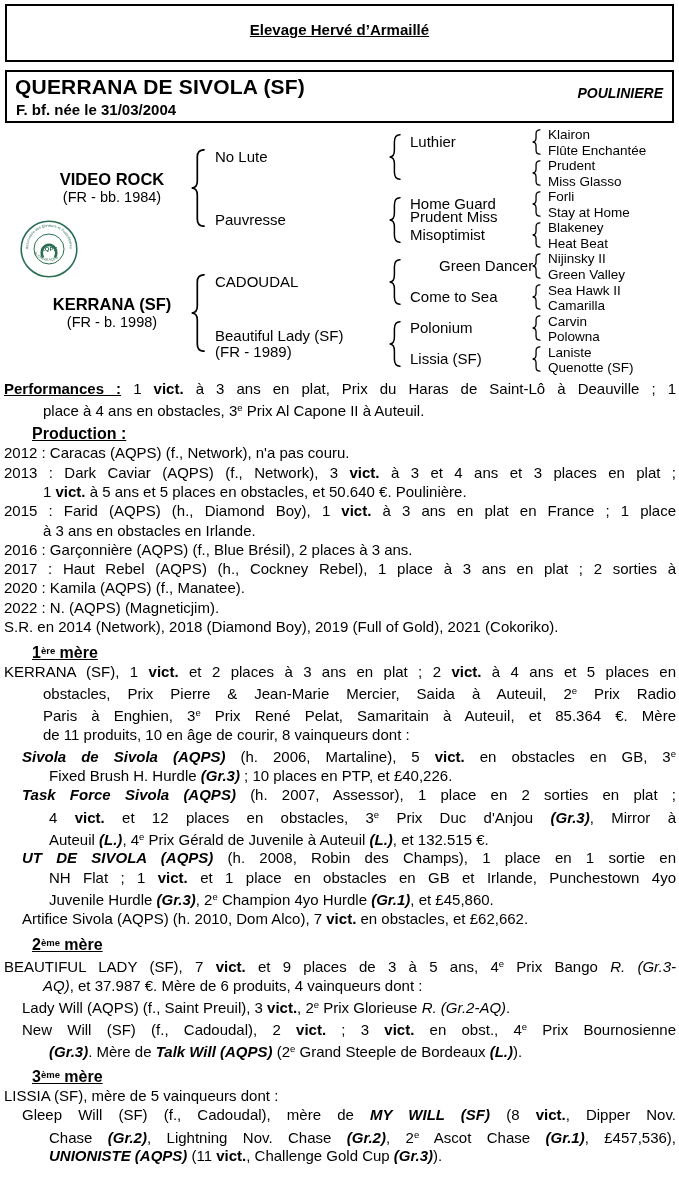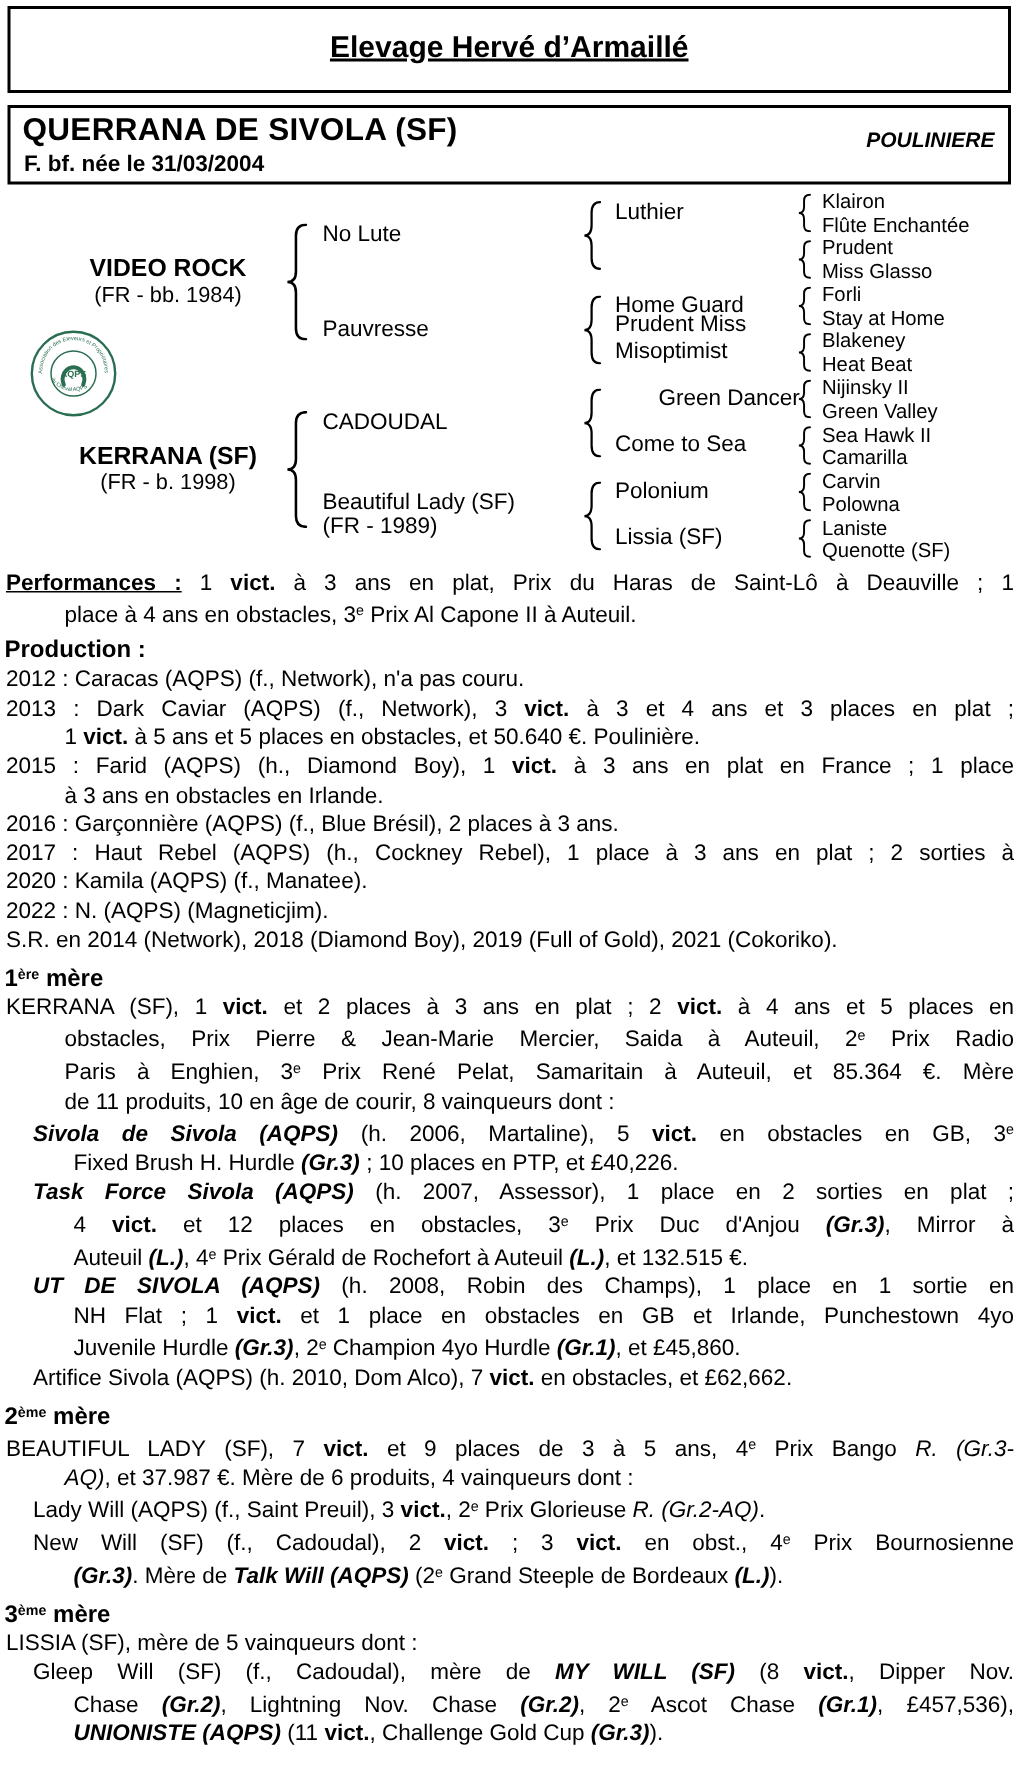--- a/index.html
+++ b/index.html
@@ -2,21 +2,21 @@
 <html><head>
 <meta charset="utf-8">
 <style>
   html,body{margin:0;padding:0;}
   body{
     width:679px;height:1178px;background:#fff;color:#000;
     font-family:"Liberation Sans","DejaVu Sans",sans-serif;
     font-size:15px;overflow:hidden;position:relative;
   }
   .box1{margin:4px 5px 0 5px;border:2px solid #000;height:54px;text-align:center;}
-  .box1 .breeder{display:inline-block;margin-top:15px;font-size:20px;font-weight:bold;text-decoration:underline;}
+  .box1 .breeder{display:inline-block;margin-top:15px;font-size:15px;font-weight:bold;text-decoration:underline;}
   .box2{margin:8px 5px 0 5px;border:2px solid #000;height:49px;position:relative;}
   .box2 .horse-title{font-size:21px;font-weight:bold;margin:3px 0 0 8px;letter-spacing:.2px;}
   .box2 .horse-sub{font-size:15px;font-weight:bold;margin:2px 0 0 9px;}
   .box2 .status{position:absolute;right:9px;top:13px;font-size:14px;font-weight:bold;font-style:italic;}
   #tree{position:relative;height:252px;}
   .tnode{position:absolute;white-space:nowrap;transform:translateY(-50%);line-height:16.5px;}
   .g1{text-align:center;transform:translate(-50%,-50%);}
   .g1 .nm{font-weight:bold;font-size:16.5px;line-height:19px;}
   .g1 .inf{font-size:14.5px;line-height:17px;}
   .g2{font-size:15px;} .g2 .inf{font-size:15px;}
@@ -24,21 +24,21 @@
   .g4{font-size:13.5px;line-height:15px;}
   .brace{position:absolute;}
   #textblock{padding:4px 3px 0 3px;}
   .line{line-height:19.3px;text-align:justify;text-align-last:justify;}
   .line.last{text-align-last:left;}
   .lvl0.first{padding-left:1px;}
   .lvl0.cont{padding-left:40px;}
   .lvl1.first{padding-left:19px;}
   .lvl1.cont{padding-left:46px;}
   .sec-heading{margin-top:4px;line-height:19.3px;font-size:16px;}
-  .hu{font-weight:bold;}
+  .hu{font-weight:bold;text-decoration:underline;margin-left:29px;}
   .b{font-weight:bold;}
   .i{font-style:italic;}
   .u{text-decoration:underline;}
   .sp{font-size:9.5px;vertical-align:4.5px;}
 </style>
 </head>
 <body>
 
 <div class="box1">
   <span class="breeder">Elevage Hervé d’Armaillé</span>
@@ -188,21 +188,21 @@
       <div class="line lvl0 cont"><span>Paris à Enghien, 3</span><span class="sp">e</span><span> Prix René Pelat, Samaritain à Auteuil, et 85.364 €. Mère</span></div>
       <div class="line lvl0 cont last"><span>de 11 produits, 10 en âge de courir, 8 vainqueurs dont :</span></div>
     </div>
     <div class="para">
       <div class="line lvl1 first"><span class="b i">Sivola de Sivola (AQPS)</span><span> (h. 2006, Martaline), 5 </span><span class="b">vict.</span><span> en obstacles en GB, 3</span><span class="sp">e</span></div>
       <div class="line lvl1 cont last"><span>Fixed Brush H. Hurdle </span><span class="b i">(Gr.3)</span><span> ; 10 places en PTP, et £40,226.</span></div>
     </div>
     <div class="para">
       <div class="line lvl1 first"><span class="b i">Task Force Sivola (AQPS)</span><span> (h. 2007, Assessor), 1 place en 2 sorties en plat ;</span></div>
       <div class="line lvl1 cont"><span>4 </span><span class="b">vict.</span><span> et 12 places en obstacles, 3</span><span class="sp">e</span><span> Prix Duc d'Anjou </span><span class="b i">(Gr.3)</span><span>, Mirror à</span></div>
-      <div class="line lvl1 cont last"><span>Auteuil </span><span class="b i">(L.)</span><span>, 4</span><span class="sp">e</span><span> Prix Gérald de Rochefort à Auteuil </span><span class="b i">(L.)</span><span>, et 132.515 €.</span></div>
+      <div class="line lvl1 cont last"><span>Auteuil </span><span class="b i">(L.)</span><span>, 4</span><span class="sp">e</span><span> Prix Gérald de Juvenile à Auteuil </span><span class="b i">(L.)</span><span>, et 132.515 €.</span></div>
     </div>
     <div class="para">
       <div class="line lvl1 first"><span class="b i">UT DE SIVOLA (AQPS)</span><span> (h. 2008, Robin des Champs), 1 place en 1 sortie en</span></div>
       <div class="line lvl1 cont"><span>NH Flat ; 1 </span><span class="b">vict.</span><span> et 1 place en obstacles en GB et Irlande, Punchestown 4yo</span></div>
       <div class="line lvl1 cont last"><span>Juvenile Hurdle </span><span class="b i">(Gr.3)</span><span>, 2</span><span class="sp">e</span><span> Champion 4yo Hurdle </span><span class="b i">(Gr.1)</span><span>, et £45,860.</span></div>
     </div>
     <div class="para">
       <div class="line lvl1 first last"><span>Artifice Sivola (AQPS) (h. 2010, Dom Alco), 7 </span><span class="b">vict.</span><span> en obstacles, et £62,662.</span></div>
     </div>
     <div class="sec-heading"><span class="hu"><span class="b">2</span><span class="b sp">ème</span><span class="b"> mère</span></span></div>

